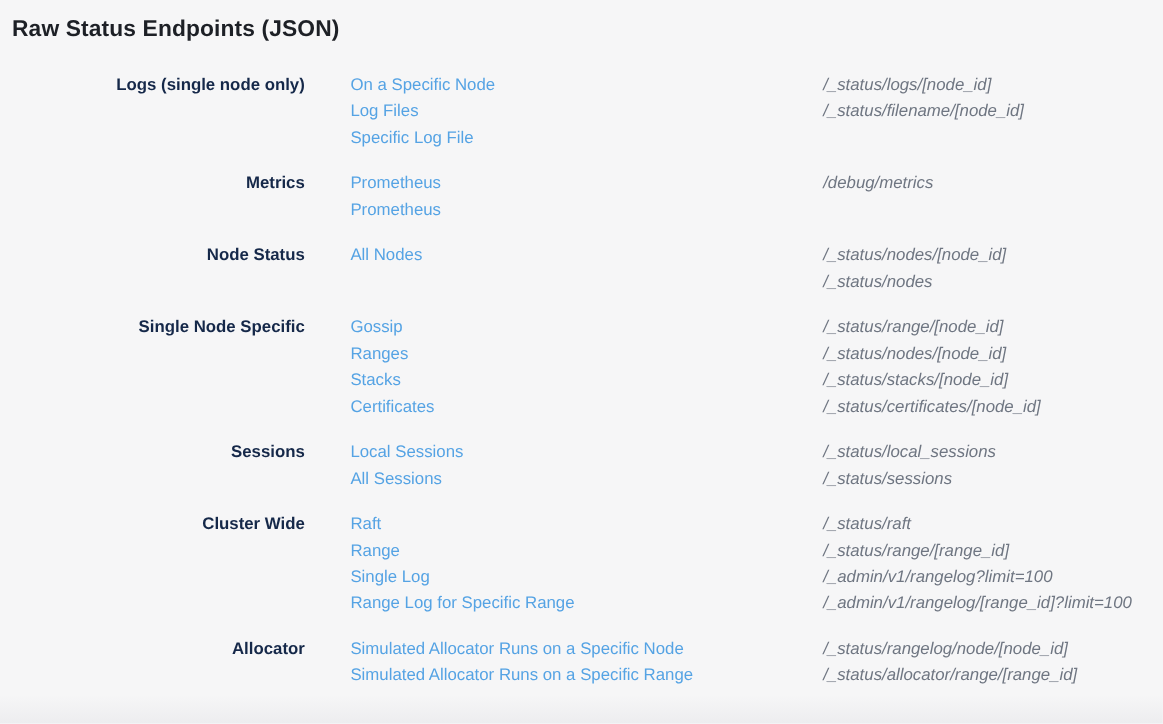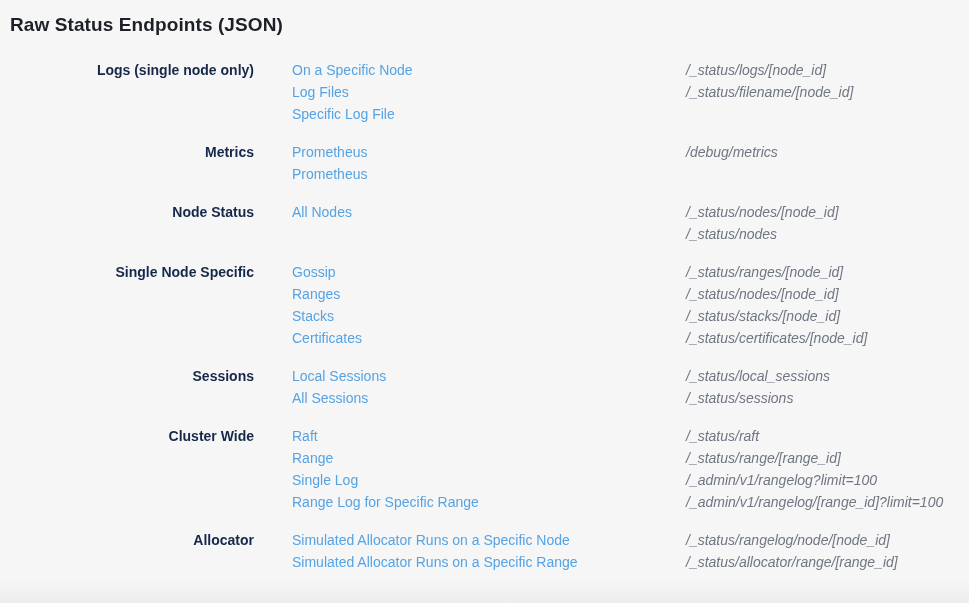--- a/index.html
+++ b/index.html
@@ -110,21 +110,21 @@
       </div>
       <div class="section">
         <div class="category">Single Node Specific</div>
         <div class="links">
           <a class="link" href="#">Gossip</a>
           <a class="link" href="#">Ranges</a>
           <a class="link" href="#">Stacks</a>
           <a class="link" href="#">Certificates</a>
         </div>
         <div class="paths">
-          <div class="path">/_status/ranges/[node_id]</div>
+          <div class="path">/_status/range/[node_id]</div>
           <div class="path">/_status/nodes/[node_id]</div>
           <div class="path">/_status/stacks/[node_id]</div>
           <div class="path">/_status/certificates/[node_id]</div>
         </div>
       </div>
       <div class="section">
         <div class="category">Sessions</div>
         <div class="links">
           <a class="link" href="#">Local Sessions</a>
           <a class="link" href="#">All Sessions</a>

